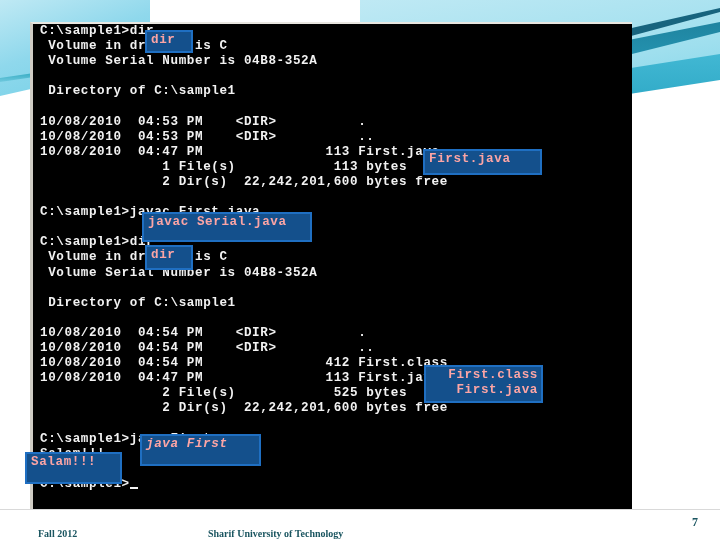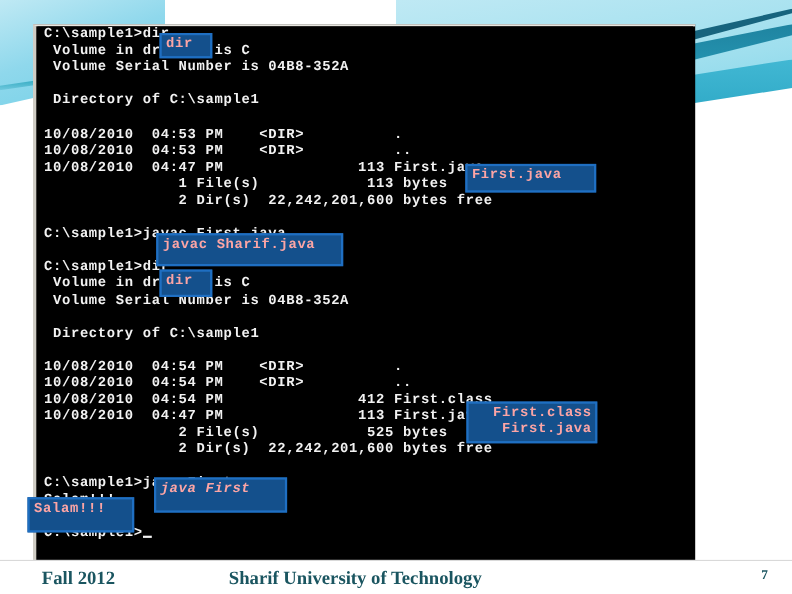--- a/index.html
+++ b/index.html
@@ -53,22 +53,22 @@
     clip-path:polygon(360px 38px,360px 80px,0 80px,0 44px,140px 60px);
   }
 
   
   #footer{
     position:absolute;left:0;right:0;bottom:0;height:30px;
     border-top:1px solid #d9d9d9;
     background:#ffffff;
   }
   .foot-txt{
-    position:absolute;top:6px;
-    color:#1a5560;font-size:17px;font-weight:bold;
+    position:absolute;top:18px;
+    color:#1a5560;font-size:10px;font-weight:bold;
     font-family:"Liberation Serif", serif;
     letter-spacing:0px;white-space:nowrap;
   }
   #foot-left{left:38px;}
   #foot-center{left:208px;text-align:right;}
   #foot-page{right:22px;color:#1a5560;font-size:12px;font-weight:bold;top:5px;position:absolute;font-family:"Liberation Serif",serif;}
 
   
   #console-frame{
     position:absolute;left:30px;top:22px;width:602px;height:490px;
@@ -121,21 +121,21 @@
   <div class="swoosh tr-band3"></div>
   <div class="swoosh tr-white"></div>
 </div>
 
 <div id="console-frame"></div>
 <div id="console"><div class="line">C:\sample1&gt;dir</div><div class="line"> Volume in drive C is C</div><div class="line"> Volume Serial Number is 04B8-352A</div><div class="blank"></div><div class="line"> Directory of C:\sample1</div><div class="blank"></div><div class="line">10/08/2010  04:53 PM    &lt;DIR&gt;          .</div><div class="line">10/08/2010  04:53 PM    &lt;DIR&gt;          ..</div><div class="line">10/08/2010  04:47 PM               113 First.java</div><div class="line">               1 File(s)            113 bytes</div><div class="line">               2 Dir(s)  22,242,201,600 bytes free</div><div class="blank"></div><div class="line">C:\sample1&gt;javac First.java</div><div class="blank"></div><div class="line">C:\sample1&gt;dir</div><div class="line"> Volume in drive C is C</div><div class="line"> Volume Serial Number is 04B8-352A</div><div class="blank"></div><div class="line"> Directory of C:\sample1</div><div class="blank"></div><div class="line">10/08/2010  04:54 PM    &lt;DIR&gt;          .</div><div class="line">10/08/2010  04:54 PM    &lt;DIR&gt;          ..</div><div class="line">10/08/2010  04:54 PM               412 First.class</div><div class="line">10/08/2010  04:47 PM               113 First.java</div><div class="line">               2 File(s)            525 bytes</div><div class="line">               2 Dir(s)  22,242,201,600 bytes free</div><div class="blank"></div><div class="line">C:\sample1&gt;java First</div><div class="line">Salam!!!</div><div class="blank"></div><div class="line">C:\sample1&gt;<span class="cursor"></span></div></div>
 
 <div id="highlight-layer">
     <div class="hl" style="left: 145px; top: 30px; width: 48px; height: 23px;">dir</div>
     <div class="hl" style="left: 423px; top: 149px; width: 119px; height: 26px;">First.java</div>
-    <div class="hl" style="left: 142px; top: 212px; width: 170px; height: 30px;">javac Sharif.java</div>
+    <div class="hl" style="left: 142px; top: 212px; width: 170px; height: 30px;">javac Serial.java</div>
     <div class="hl" style="left: 145px; top: 245px; width: 48px; height: 25px;">dir</div>
     <div class="hl two" style="left: 424px; top: 365px; width: 119px; height: 38px;">First.class
 First.java</div>
     <div class="hl" style="left: 140px; top: 434px; width: 121px; height: 32px; font-style: italic;">java First</div>
     <div class="hl" style="left: 25px; top: 452px; width: 97px; height: 32px;">Salam!!!</div>
   </div>
 
 <div id="footer">
   <span id="foot-left" class="foot-txt">Fall 2012</span>
   <span id="foot-center" class="foot-txt">Sharif University of Technology</span>

